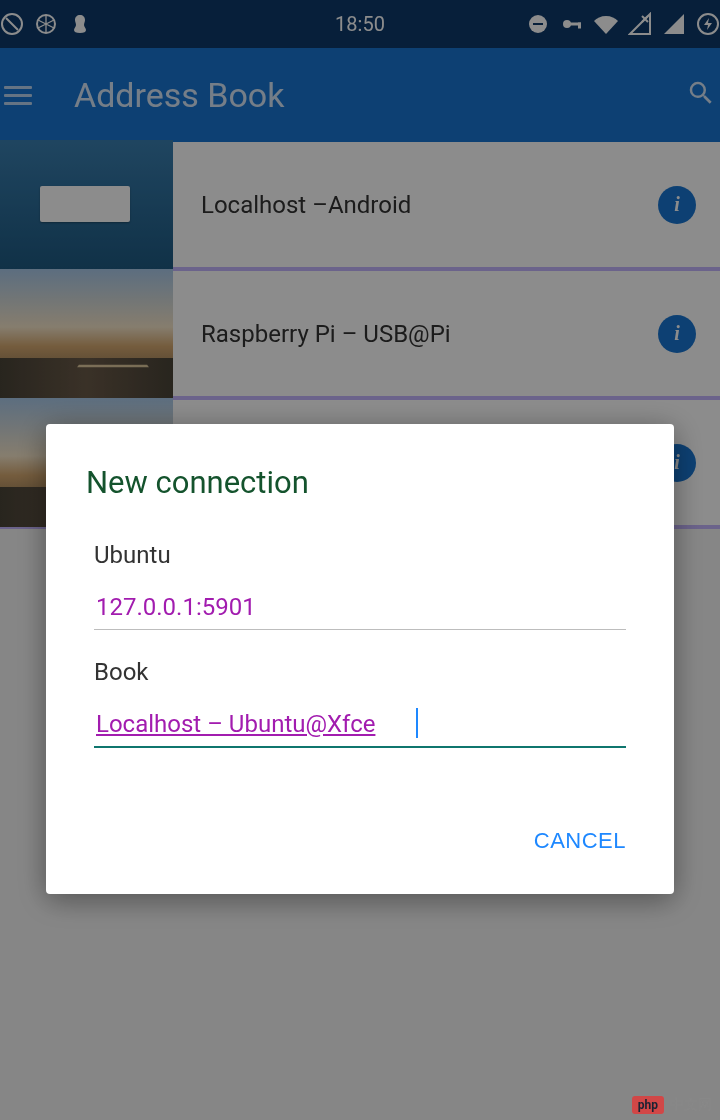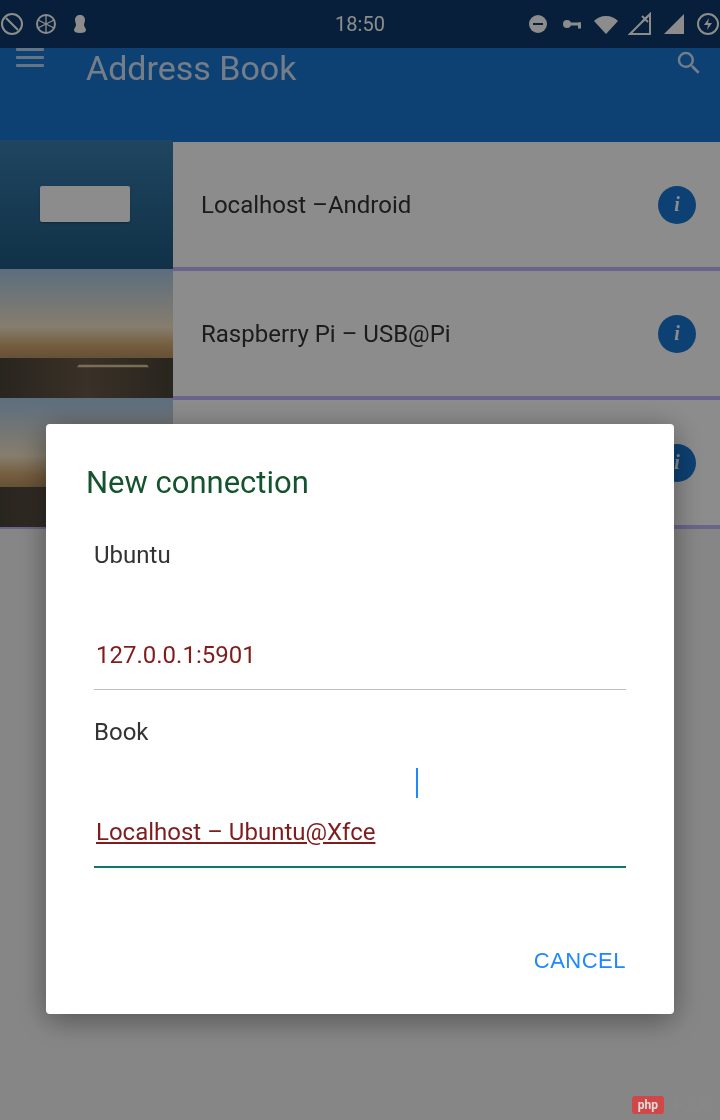--- a/index.html
+++ b/index.html
@@ -24,21 +24,22 @@
     .status-left, .status-right { display: flex; align-items: center; gap: 10px; }
     .status-time { font-size: 20px; position: absolute; left: 50%; transform: translateX(-50%); }
     .status-icon { width: 24px; height: 24px; display: flex; align-items: center; justify-content: center; }
     .status-icon svg { width: 24px; height: 24px; fill: #fff; }
 
     
     .app-bar {
       height: 94px;
       background: #1976d2;
       display: flex;
-      padding: 0 16px;
+      align-items: center;
+      padding: 0 4px;
       gap: 42px;
     }
     .hamburger { display: flex; flex-direction: column; gap: 5px; cursor: pointer; }
     .hamburger span { width: 28px; height: 3px; background: #b8d4f0; border-radius: 1px; }
     .app-title { color: #d6e6f7; font-size: 34px; font-weight: 400; flex: 1; }
     .search-btn { cursor: pointer; }
     .search-btn svg { width: 30px; height: 30px; fill: #d6e6f7; }
 
     
     .list { background: #fff; }
@@ -87,22 +88,22 @@
       background: #fff;
       border-radius: 4px;
       box-shadow: 0 6px 30px rgba(0,0,0,.4);
       padding: 40px 40px 30px;
     }
     .dialog-title { font-size: 31px; color: #14532d; margin-bottom: 40px; }
     .field { margin-bottom: 28px; padding: 0 8px; }
     .field-label { font-size: 24px; color: #333; margin-bottom: 18px; }
     .field-input {
       width: 100%; border: none; border-bottom: 1px solid #bdbdbd;
-      font-size: 24px; padding: 6px 2px 20px; outline: none; color: #7f1d1d;
-      font-family: inherit; background: transparent; margin-top: 48px;
+      font-size: 24px; padding: 6px 2px 8px; outline: none; color: #a21caf;
+      font-family: inherit; background: transparent;
     }
     .field-input.focused { border-bottom: 2px solid #0f766e; text-decoration: underline; }
     .input-wrap { position: relative; }
     .caret {
       position: absolute; width: 2px; height: 30px; background: #1e88ff;
       top: 4px; left: 322px;
     }
     .dialog-actions {
       display: flex; justify-content: flex-end; gap: 42px;
       margin-top: 70px; padding-right: 4px;
@@ -112,21 +113,21 @@
       font-size: 22px; font-weight: 500; letter-spacing: 0.5px;
       cursor: pointer; padding: 10px 4px; margin-left: 37px;
     }
 
     .watermark {
       position: absolute; right: 8px; bottom: 6px;
       display: flex; align-items: center; gap: 6px;
       opacity: .9;
     }
     .wm-badge {
-      background: #d94040; color: #e5e5e5; font-size: 12px; font-weight: 700;
+      background: #d94040; color: #0f172a; font-size: 12px; font-weight: 700;
       padding: 2px 6px; border-radius: 3px;
     }
     .wm-text { font-size: 14px; color: #888; }
   </style>
 </head>
 <body>
 
 <div class="status-bar">
   <div class="status-left">
     <span class="status-icon">

